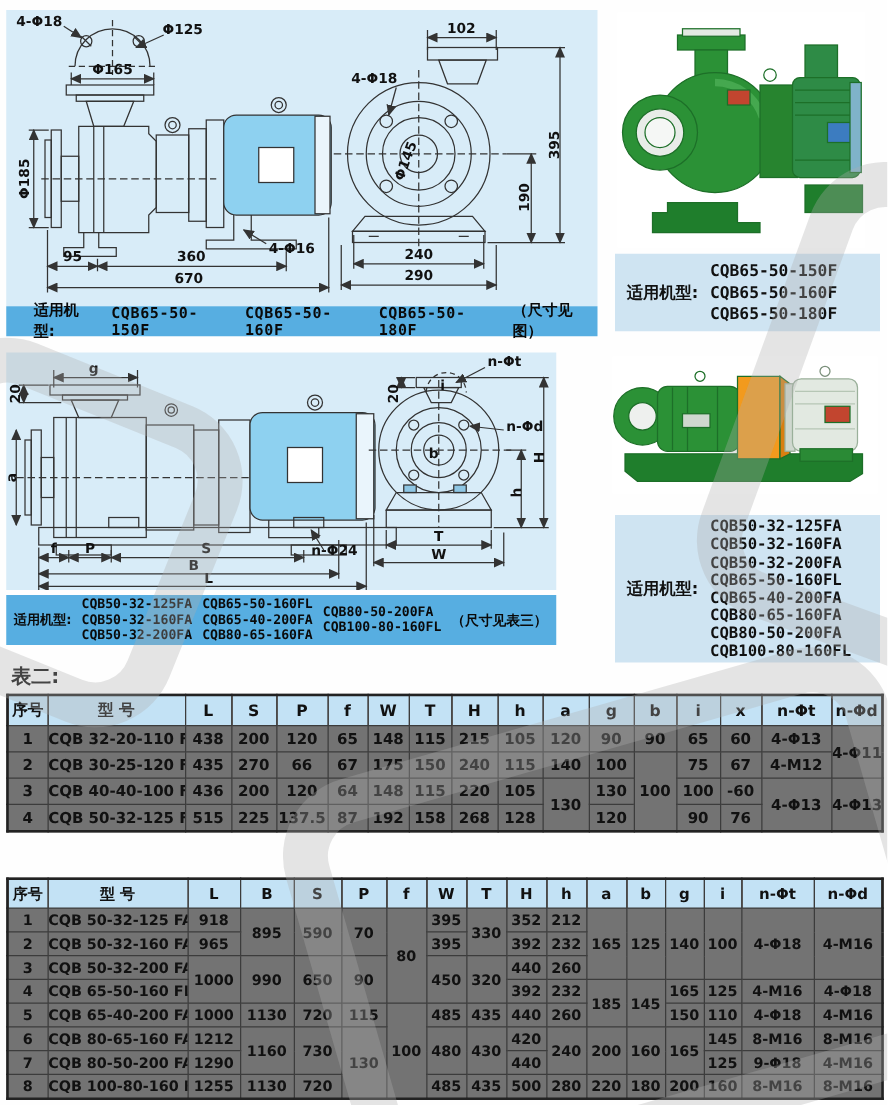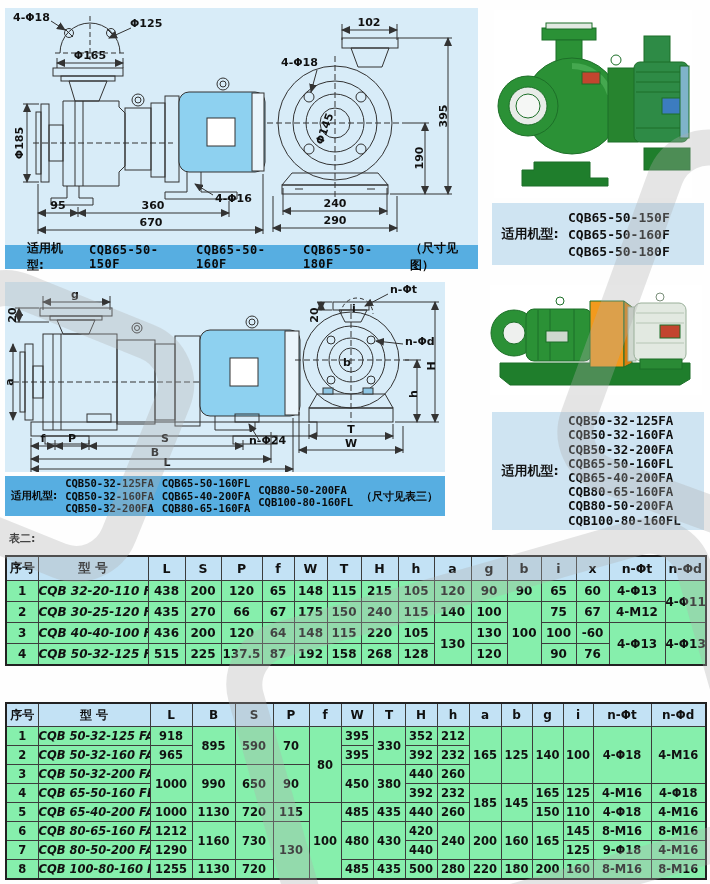--- a/index.html
+++ b/index.html
@@ -19,35 +19,35 @@
   #photo1 { left:494px; top:10px; width:198px; height:188px; }
   #photo2 { left:490px; top:285px; width:212px; height:110px; }
   .sidebox { position:absolute; background:#cfe4f2; display:flex; align-items:center;
              box-sizing:border-box; font-weight:bold; }
   #sidebox1 { left:492px; top:203px; width:212px; height:62px; }
   #sidebox2 { left:492px; top:412px; width:212px; height:118px; }
   .sidebox .lbl { width:76px; text-align:center; font-size:13px; flex:none; }
   .sidebox .models { font-family:"DejaVu Sans Mono", monospace; font-size:12.5px; }
   #sidebox1 .models { line-height:17px; font-size:13px; }
   #sidebox2 .models { line-height:14.2px; }
-  .ttitle { position:absolute; font-weight:bold; font-size:11px; }
+  .ttitle { position:absolute; font-weight:bold; font-size:16px; }
   #t2title { left:9px; top:531px; }
   #t3title { left:9px; top:716px; }
   .twrap { position:absolute; left:5px; }
   #t2wrap { top:555px; }
   #t3wrap { top:702px; }
   table { border-collapse:collapse; table-layout:fixed; width:700px; border:2px solid #222;
-          background:#86efac; }
+          background:#737373; }
   th,td { border:1px solid #3c3c3c; text-align:center; padding:0; font-weight:bold;
           overflow:hidden; white-space:nowrap; }
   #t2wrap th { height:23px; background:#c3e2f5; font-size:12.5px; }
   #t2wrap td { height:20px; font-size:12px; }
   #t3wrap th { height:22px; background:#c3e2f5; font-size:12px; }
   #t3wrap td { height:18px; font-size:11.5px; }
-  td.model { font-size:11px;font-style:italic; }
+  td.model { font-size:11px; }
   svg text { font-family:"DejaVu Sans", sans-serif; font-size:11px; font-weight:bold; fill:#111; }
   .wm { position:absolute; pointer-events:none; border:36px solid rgba(175,175,175,0.32);
         border-radius:64px; z-index:6; }
   #wm1 { left:596px; top:150px; width:220px; height:310px; transform:rotate(20deg); }
   #wm2 { left:250px; top:565px; width:430px; height:280px; transform:rotate(-16deg); }
   #wm3 { left:-90px; top:290px; width:190px; height:200px; transform:rotate(22deg); }
 </style>
 </head>
 <body>
 
@@ -579,21 +579,21 @@
         <td>232</td>
       </tr>
       <tr>
         <td>3</td>
         <td class="model">CQB 50-32-200 FA</td>
         <td rowspan="2">1000</td>
         <td rowspan="2">990</td>
         <td rowspan="2">650</td>
         <td rowspan="2">90</td>
         <td rowspan="2">450</td>
-        <td rowspan="2">380</td>
+        <td rowspan="2">320</td>
         <td>440</td>
         <td>260</td>
       </tr>
       <tr>
         <td>4</td>
         <td class="model">CQB 65-50-160 FL</td>
         <td>392</td>
         <td>232</td>
         <td rowspan="2">185</td>
         <td rowspan="2">145</td>

